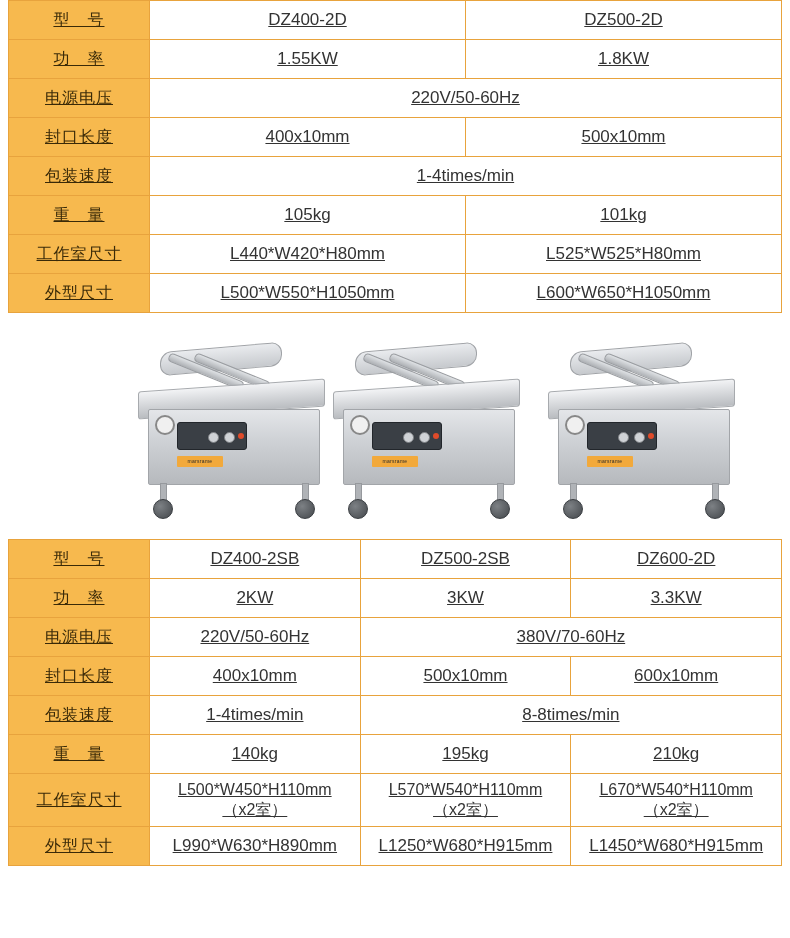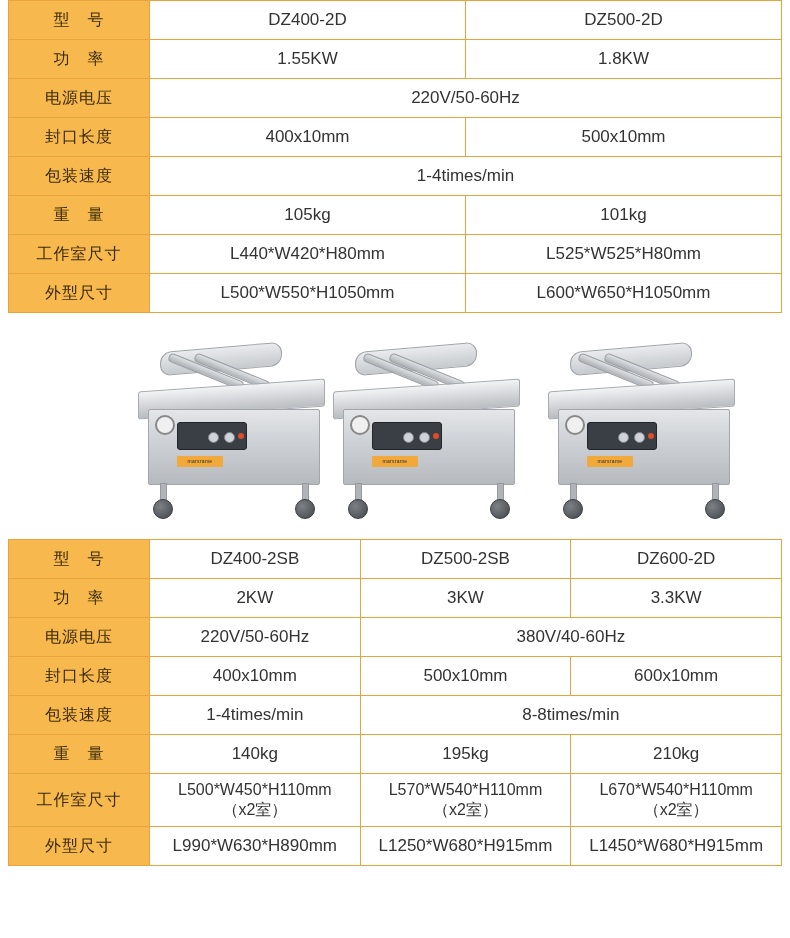--- a/index.html
+++ b/index.html
@@ -26,20 +26,21 @@
   }
   table.spec td {
     border: 1px solid #e8a33d;
     height: 38px;
     text-align: center;
     vertical-align: middle;
     font-size: 17px;
     color: #333;
     background: #ffffff;
     padding: 0 2px;
+    text-decoration: underline;
   }
   table.spec td.label {
     background: #f7b94e;
     color: #3a2a08;
     font-size: 16px;
     letter-spacing: 1px;
     width: 136px;
   }
   table.spec td.twoline {
     line-height: 1.25;
@@ -309,21 +310,21 @@
         </tr>
         <tr>
           <td class="label">功　率</td>
           <td>2KW</td>
           <td>3KW</td>
           <td>3.3KW</td>
         </tr>
         <tr>
           <td class="label">电源电压</td>
           <td>220V/50-60Hz</td>
-          <td colspan="2">380V/40-60Hz</td>
+          <td colspan="2">380V/70-60Hz</td>
         </tr>
         <tr>
           <td class="label">封口长度</td>
           <td>400x10mm</td>
           <td>500x10mm</td>
           <td>600x10mm</td>
         </tr>
         <tr>
           <td class="label">包装速度</td>
           <td>1-4times/min</td>

